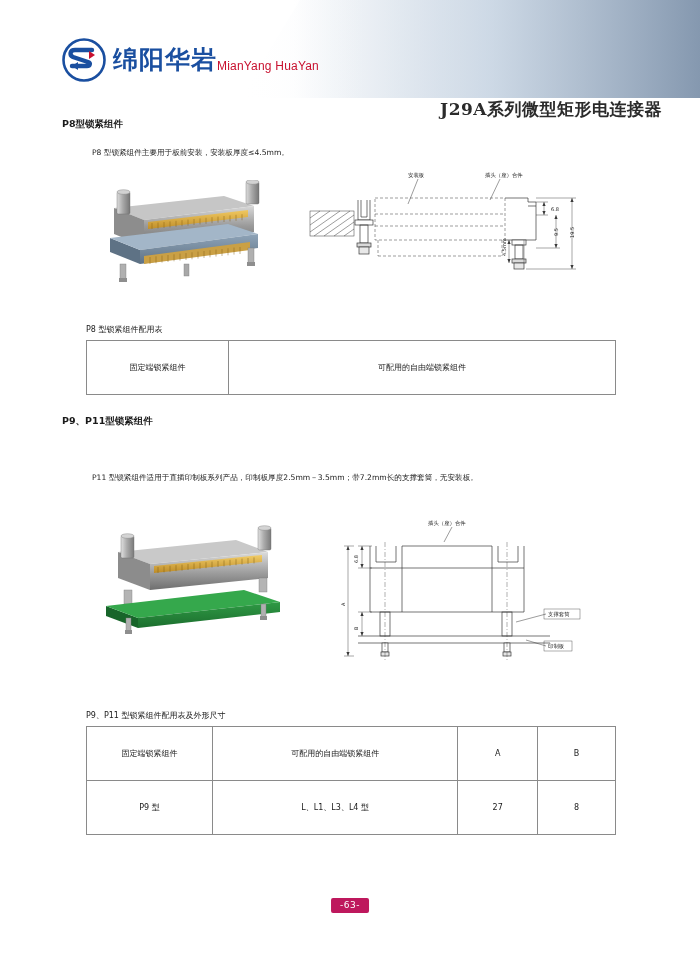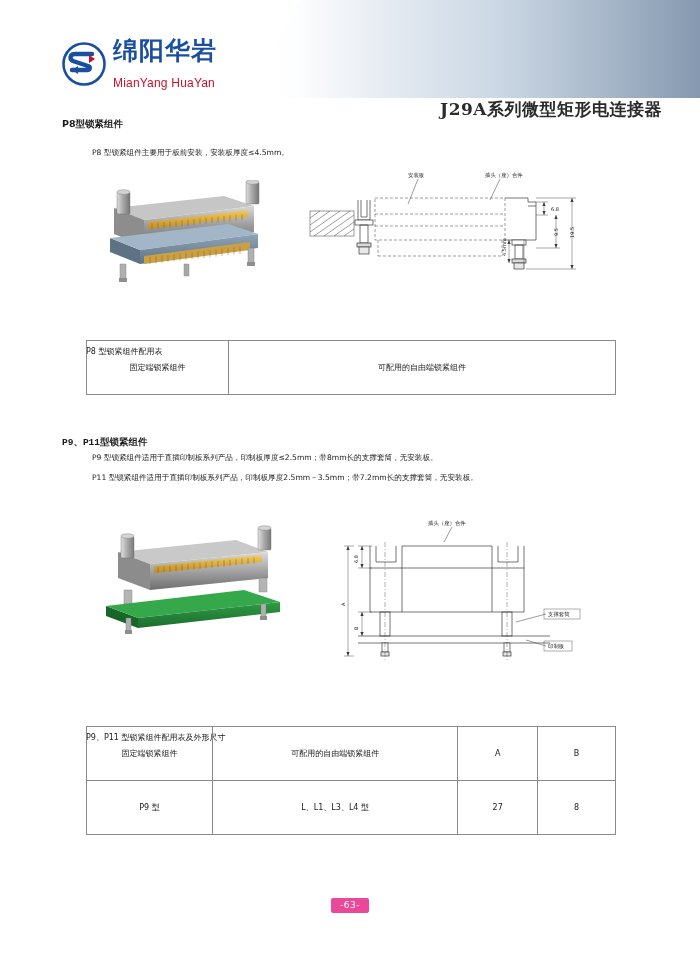--- a/index.html
+++ b/index.html
@@ -33,21 +33,21 @@
     display: flex;
     align-items: center;
     gap: 7px;
   }
   .logo-mark {
     width: 44px; height: 44px;
     position: relative;
   }
   .logo-text {
     display: flex;
-    flex-direction: column;
+    flex-direction: row;
     line-height: 1.05;
   }
   .logo-cn {
     font-family: "DejaVu Sans", sans-serif;
     font-size: 25px;
     font-weight: bold;
     color: #1a4fa0;
     letter-spacing: 1px;
   }
   .logo-en {
@@ -86,21 +86,20 @@
     white-space: nowrap;
     line-height: 1.6;
     padding-left: 6px;
   }
   .tbl-caption {
     position: absolute;
     font-family: "DejaVu Sans", sans-serif;
     font-size: 8px;
     color: #1a1a1a;
     white-space: nowrap;
-    margin-top: 22px;
   }
 
   
   table.doc-table {
     position: absolute;
     border-collapse: collapse;
     font-family: "DejaVu Sans", sans-serif;
     font-size: 8px;
     color: #1a1a1a;
   }
@@ -128,21 +127,21 @@
     font-size: 5.4px;
     fill: #1a1a1a;
   }
 
   
   .footer-badge {
     position: absolute;
     left: 50%;
     transform: translateX(-50%);
     top: 898px;
-    background: #ec4899;
+    background: #be185d;
     color: #ffffff;
     font-family: "DejaVu Sans", sans-serif;
     font-size: 9px;
     padding: 2px 9px 3px 9px;
     border-radius: 2px;
     letter-spacing: 0.5px;
   }
 </style>
 </head>
 <body>
@@ -366,23 +365,22 @@
 
   <table class="doc-table" style="left:86px; top:340px; width:530px;">
     <tbody>
         <tr>
       <th style="width:124px;">固定端锁紧组件</th>
       <th style="width:406px;">可配用的自由端锁紧组件</th>
     </tr>
   </tbody>
     </table>
 
-  <div class="sec-title" style="left:62px; top:436px;font-family:Liberation Mono, monospace;">P9、P11型锁紧组件</div>
-
-  <div class="body-text" style="left:86px; top:452px;">P9 型锁紧组件适用于直插印制板系列产品，印制板厚度≤2.5mm；带8mm长的支撑套筒，无安装板。</div>
+  <div class="sec-title" style="left:62px; top:415px;">P9、P11型锁紧组件</div>
+
   <div class="body-text" style="left:86px; top:472px;">P11 型锁紧组件适用于直插印制板系列产品，印制板厚度2.5mm－3.5mm；带7.2mm长的支撑套筒，无安装板。</div>
 
   <div class="fig" style="left:96px; top:522px;">
     <svg width="200" height="130" viewBox="0 0 200 130">
       <defs>
         <linearGradient id="g2body" x1="0" y1="0" x2="0" y2="1">
           <stop offset="0%" stop-color="#dcdcdc"></stop>
           <stop offset="55%" stop-color="#9d9d9d"></stop>
           <stop offset="100%" stop-color="#6e6e6e"></stop>
         </linearGradient>

